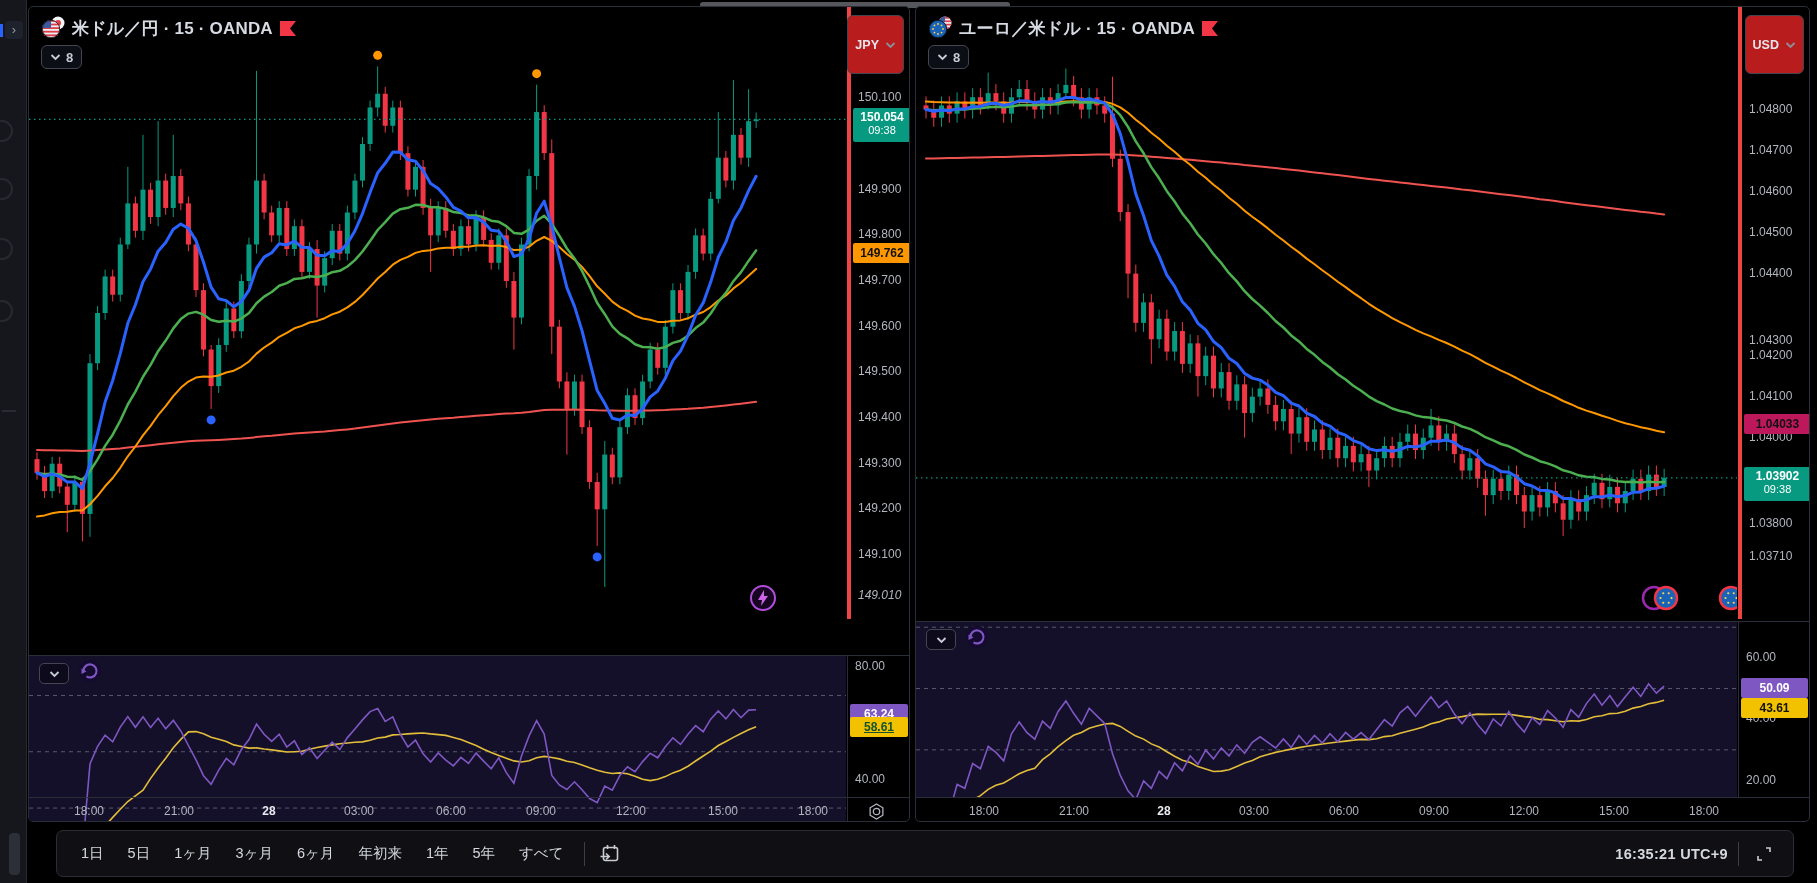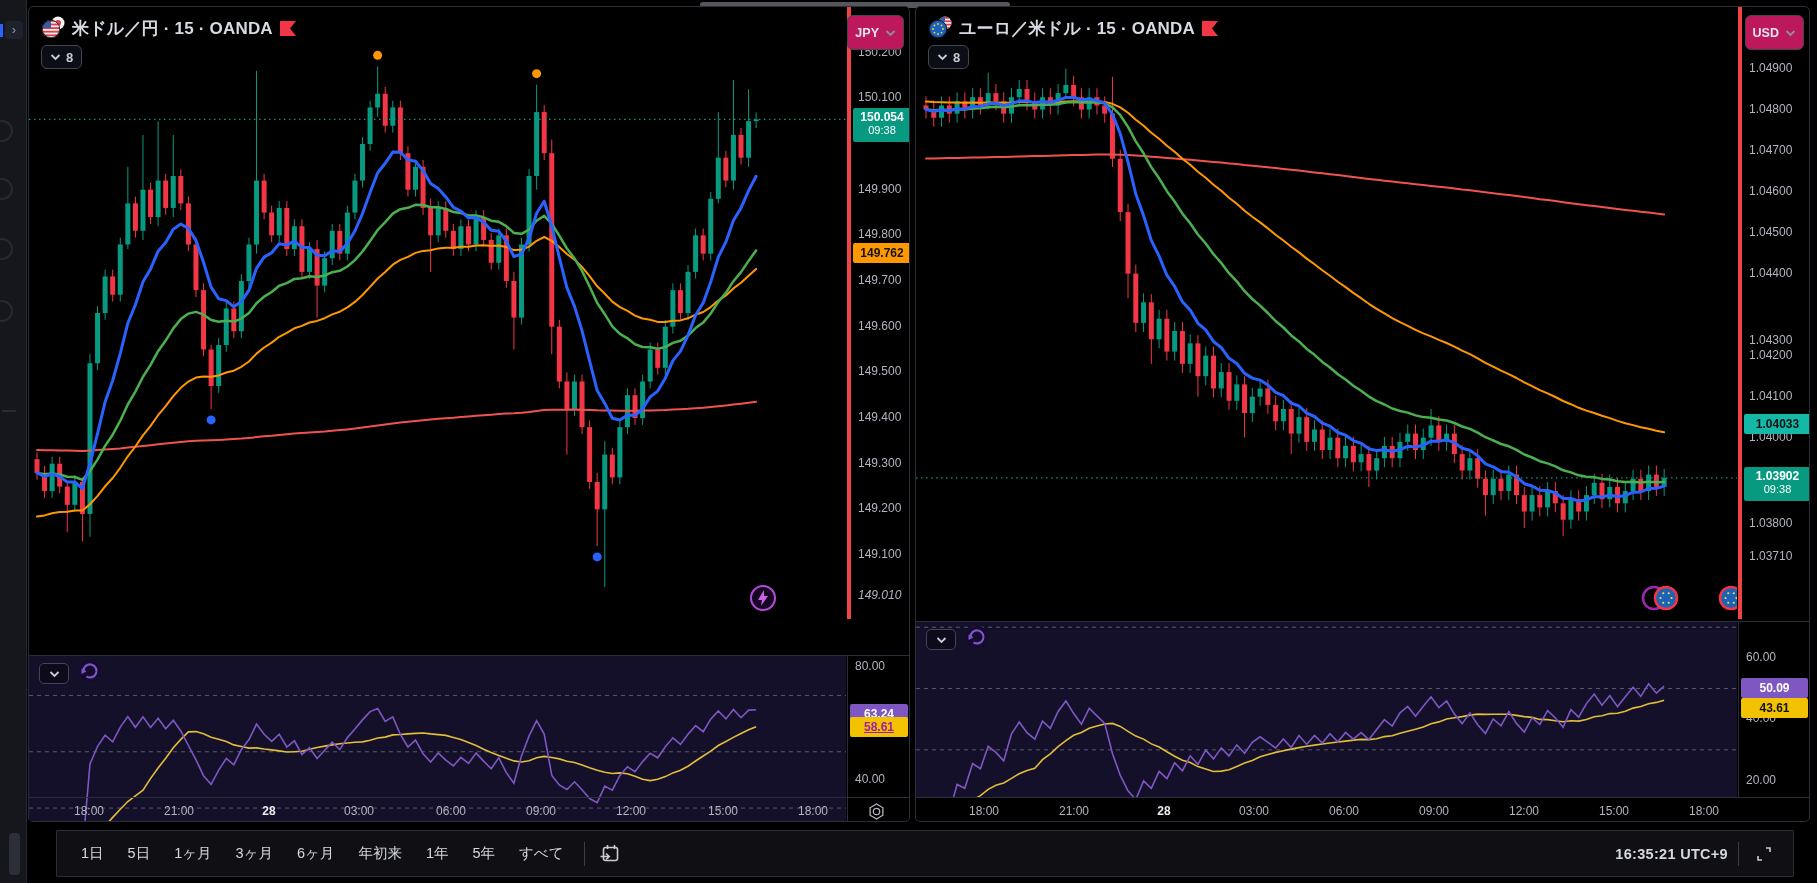--- a/index.html
+++ b/index.html
@@ -18,31 +18,31 @@
   .panel{position:absolute;top:6px;height:816px;background:#000;border:1px solid #2a2e39;border-radius:5px;box-sizing:border-box;overflow:hidden;}
   .plot{position:absolute;left:0;top:0;}
   .paxis{position:absolute;top:0;height:612px;border-left:4px solid #ef4444;}
   .plabel{position:absolute;left:7px;height:16px;font-size:12px;color:#b2b5be;white-space:nowrap;}
   .pbadge{position:absolute;left:2px;border-radius:2px;text-align:center;font-size:12px;font-weight:700;line-height:16px;}
   .pbadge .tm{display:block;font-weight:400;font-size:11px;line-height:14px;margin-top:-2px;}
   .header{position:absolute;left:12px;top:9px;display:flex;align-items:center;gap:7px;}
   .title{font-size:17px;font-weight:600;color:#d6dae2;letter-spacing:.2px;}
   .collapsebtn{position:absolute;left:12px;top:38px;display:flex;align-items:center;gap:5px;height:22px;padding:0 8px;
     border:1px solid #434651;border-radius:6px;background:rgba(19,23,34,.6);color:#c7cbd4;font-size:13px;font-weight:700;cursor:pointer;}
-  .curbtn{position:absolute;top:8px;height:25px;display:flex;align-items:center;gap:6px;padding:4px 7px;
-    border:1px solid #434651;border-radius:6px;background:#be185d;color:#e3e6ec;font-size:12.5px;font-weight:600;cursor:pointer;}
+  .curbtn{position:absolute;top:8px;height:25px;display:flex;align-items:center;gap:6px;padding:16px 7px;
+    border:1px solid #434651;border-radius:6px;background:#b91c1c;color:#e3e6ec;font-size:12.5px;font-weight:600;cursor:pointer;}
   .indwrap{position:absolute;left:0;}
   .indcollapse{position:absolute;left:10px;display:flex;align-items:center;justify-content:center;width:28px;height:19px;
     border:1px solid #434651;border-radius:5px;background:rgba(10,8,22,.7);cursor:pointer;}
   .taxis{position:absolute;left:0;border-top:1px solid #2a2e39;}
   .tlabel{position:absolute;top:6px;transform:translateX(-50%);font-size:12px;color:#b2b5be;}
   .tlabel.bold{font-weight:700;color:#e8eaef;}
   
   #toolbar{position:absolute;left:56px;top:830px;width:1738px;height:47px;background:#101014;border:1px solid #2a2d36;
-    border-radius:1px;box-sizing:border-box;display:flex;align-items:center;padding:0 14px;}
+    border-radius:7px;box-sizing:border-box;display:flex;align-items:center;padding:0 14px;}
   .rangebtn{height:30px;padding:0 10px;border:none;background:transparent;color:#d5d8df;font-size:14.5px;border-radius:5px;cursor:pointer;
     font-family:"Liberation Sans","DejaVu Sans",sans-serif;}
   .vdiv{width:1px;height:24px;background:#3a3e49;margin:0 10px;}
   .spacer{flex:1;}
   #clock{font-size:14.5px;font-weight:700;color:#d5d8df;letter-spacing:.3px;}
   .iconbtn{display:flex;align-items:center;justify-content:center;width:30px;height:30px;border-radius:5px;cursor:pointer;}
   svg{display:block;}
 </style>
 </head>
 <body>
@@ -328,21 +328,21 @@
             <line x1="0" y1="39.424" x2="817" y2="39.424" stroke="#9aa0ae" stroke-width="1" stroke-dasharray="4,4" opacity="0.5"></line>
             <line x1="0" y1="95.744" x2="817" y2="95.744" stroke="#9aa0ae" stroke-width="1" stroke-dasharray="4,4" opacity="0.5"></line>
             <line x1="0" y1="152.064" x2="817" y2="152.064" stroke="#9aa0ae" stroke-width="1" stroke-dasharray="4,4" opacity="0.5"></line>
             <path d="M15.6 236.5 L23.1 222.0 L30.7 217.9 L38.3 216.4 L45.9 211.1 L53.4 208.5 L61.0 194.1 L68.6 181.2 L76.1 169.8 L83.7 161.4 L91.3 153.2 L98.8 145.5 L106.4 139.8 L114.0 134.1 L121.6 122.4 L129.1 112.0 L136.7 102.2 L144.3 91.7 L151.8 83.4 L159.4 75.9 L167.0 75.6 L174.5 77.7 L182.1 81.2 L189.7 83.2 L197.3 85.5 L204.8 88.9 L212.4 90.5 L220.0 92.1 L227.5 91.9 L235.1 93.0 L242.7 93.9 L250.2 94.9 L257.8 96.0 L265.4 95.7 L272.9 95.3 L280.5 93.3 L288.1 91.5 L295.7 90.1 L303.2 88.9 L310.8 87.8 L318.4 87.0 L325.9 86.2 L333.5 85.9 L341.1 84.3 L348.7 82.0 L356.2 81.1 L363.8 78.9 L371.4 78.5 L378.9 77.9 L386.5 77.4 L394.1 77.0 L401.6 77.9 L409.2 78.6 L416.8 79.4 L424.4 81.4 L431.9 83.4 L439.5 86.6 L447.1 89.5 L454.6 93.3 L462.2 96.6 L469.8 99.6 L477.3 102.3 L484.9 104.9 L492.5 106.0 L500.1 104.7 L507.6 101.8 L515.2 100.4 L522.8 101.5 L530.3 102.9 L537.9 105.2 L545.5 106.5 L553.0 109.1 L560.6 111.8 L568.2 114.2 L575.8 116.2 L583.3 117.5 L590.9 116.9 L598.5 117.7 L606.0 120.3 L613.6 123.2 L621.2 124.6 L628.7 123.3 L636.3 120.6 L643.9 116.9 L651.5 114.2 L659.0 110.2 L666.6 105.0 L674.2 100.0 L681.7 95.2 L689.3 89.5 L696.9 85.5 L704.4 81.4 L712.0 77.5 L719.6 73.8 L727.1 70.7 " fill="none" stroke="#e2bd3a" stroke-width="1.6"></path>
             <path d="M15.6 236.5 L23.1 207.4 L30.7 209.9 L38.3 211.7 L45.9 190.1 L53.4 195.3 L61.0 107.9 L68.6 90.3 L76.1 79.1 L83.7 85.8 L91.3 71.1 L98.8 60.6 L106.4 71.3 L114.0 60.9 L121.6 71.5 L129.1 62.2 L136.7 72.8 L144.3 64.4 L151.8 75.0 L159.4 89.5 L167.0 103.8 L174.5 119.7 L182.1 128.3 L189.7 114.1 L197.3 102.5 L204.8 108.8 L212.4 93.5 L220.0 83.5 L227.5 68.1 L235.1 78.3 L242.7 85.3 L250.2 78.2 L257.8 91.0 L265.4 84.8 L272.9 98.5 L280.5 91.8 L288.1 102.5 L295.7 94.2 L303.2 86.2 L310.8 93.6 L318.4 81.6 L325.9 73.0 L333.5 63.9 L341.1 55.6 L348.7 52.6 L356.2 65.5 L363.8 60.9 L371.4 78.5 L378.9 91.0 L386.5 84.1 L394.1 97.8 L401.6 106.1 L409.2 96.9 L416.8 104.2 L424.4 109.8 L431.9 101.4 L439.5 107.4 L447.1 97.1 L454.6 105.1 L462.2 112.7 L469.8 101.7 L477.3 116.7 L484.9 127.2 L492.5 99.9 L500.1 79.9 L507.6 64.7 L515.2 78.1 L522.8 119.4 L530.3 129.0 L537.9 133.5 L545.5 125.8 L553.0 133.8 L560.6 142.5 L568.2 146.7 L575.8 130.1 L583.3 134.1 L590.9 119.5 L598.5 110.8 L606.0 115.7 L613.6 105.6 L621.2 97.2 L628.7 101.8 L636.3 90.8 L643.9 81.8 L651.5 88.4 L659.0 78.2 L666.6 69.7 L674.2 75.7 L681.7 63.2 L689.3 54.9 L696.9 62.9 L704.4 53.5 L712.0 61.7 L719.6 54.1 L727.1 53.7 " fill="none" stroke="#7e57c2" stroke-width="1.6"></path>
           </svg>
           <div style="position: absolute; left: 818px; top: 0px; width: 64px; height: 176px; border-left: 1px solid rgb(42, 46, 57);">
             <div class="plabel" style="top: 3.264px;">80.00</div>
             <div class="plabel" style="top: 115.904px;">40.00</div>
             <div class="pbadge" style="top: 48.4602px; width: 58px; height: 20px; line-height: 20px; background: rgb(126, 87, 194); color: rgb(255, 255, 255);">63.24</div>
-            <div class="pbadge" style="top: 61.4982px; width: 58px; height: 20px; line-height: 20px; background: rgb(242, 194, 0); color: #a21caf; text-decoration: underline;">58.61</div>
+            <div class="pbadge" style="top: 61.4982px; width: 58px; height: 20px; line-height: 20px; background: rgb(242, 194, 0); color: #14532d; text-decoration: underline;">58.61</div>
           </div>
           <div class="indcollapse" style="top: 7px;">
             <svg width="11" height="8" viewBox="0 0 11 8" fill="none" stroke="#c7cbd4" stroke-width="1.8">
               <polyline points="1.5,2 5.5,6 9.5,2"></polyline>
             </svg>
           </div>
           <svg width="26" height="26" viewBox="0 0 26 26" style="position: absolute; left: 48px; top: 2px;">
             <circle cx="13" cy="13" r="11" fill="#150b30"></circle>
             <path d="M6.5 13 a6.5 6.5 0 1 1 3 5.4" fill="none" stroke="#7e57c2" stroke-width="2.2"></path>
             <polygon points="4.5,10.5 9.5,13.5 4.5,16" fill="#7e57c2"></polygon>
@@ -589,21 +589,21 @@
           <div class="plabel" style="top: 135.566px;">1.04700</div>
           <div class="plabel" style="top: 176.584px;">1.04600</div>
           <div class="plabel" style="top: 217.603px;">1.04500</div>
           <div class="plabel" style="top: 258.622px;">1.04400</div>
           <div class="plabel" style="top: 299.641px; margin-top: 26px;">1.04300</div>
           <div class="plabel" style="top: 340.66px;">1.04200</div>
           <div class="plabel" style="top: 381.678px;">1.04100</div>
           <div class="plabel" style="top: 422.697px;">1.04000</div>
           <div class="plabel" style="top: 509px; text-align: right;">1.03800</div>
           <div class="plabel" style="top: 541.651px;">1.03710</div>
-          <div class="pbadge" style="top: 407.161px; width: 67px; height: 20px; line-height: 20px; background: #14b8a6; color: rgb(17, 17, 17);">1.04033</div>
+          <div class="pbadge" style="top: 407.161px; width: 67px; height: 20px; line-height: 20px; background: #be185d; color: rgb(17, 17, 17);">1.04033</div>
           <div class="pbadge" style="top: 459.895px; width: 67px; height: 33px; background: rgb(8, 153, 129); color: rgb(255, 255, 255); padding-top: 1px;"><span>1.03902</span><span class="tm">09:38</span></div>
         </div>
         <div class="header">
           <svg width="24" height="24" viewBox="0 0 24 24">
             <defs>
               <clipPath id="cus2">
                 <circle cx="17" cy="7" r="6.5"></circle>
               </clipPath>
             </defs>
             <g clip-path="url(#cus2)">

